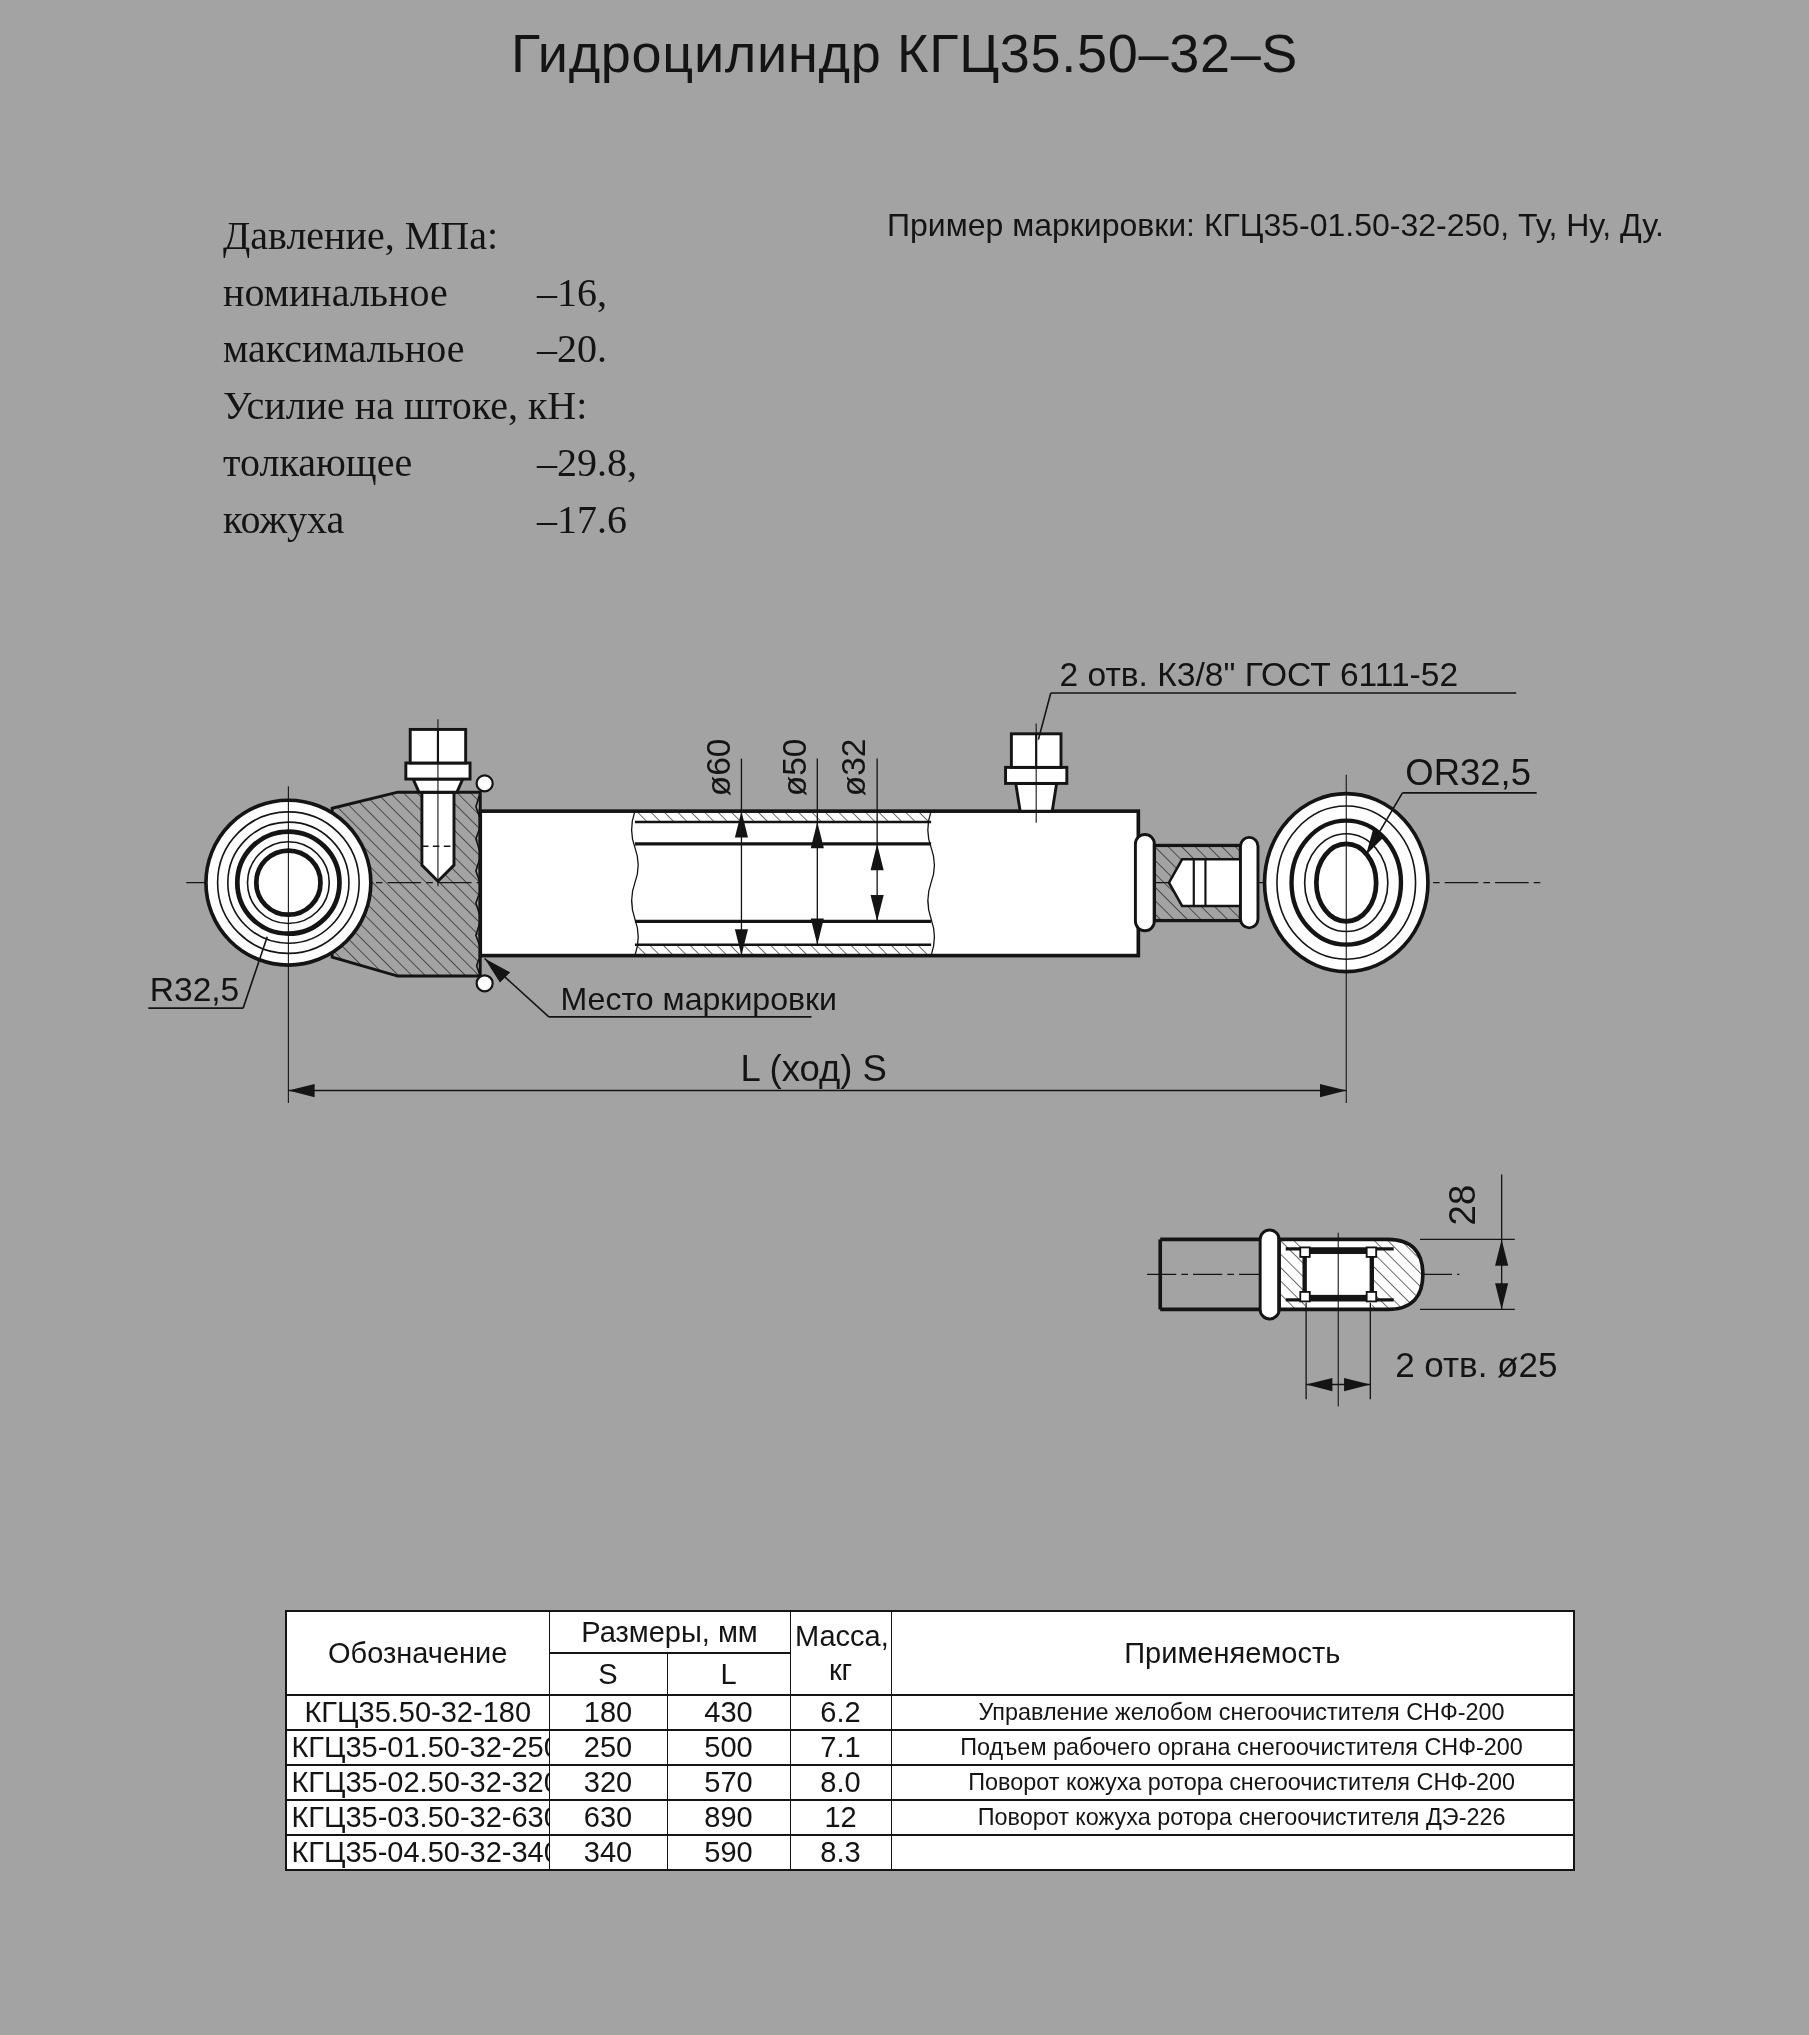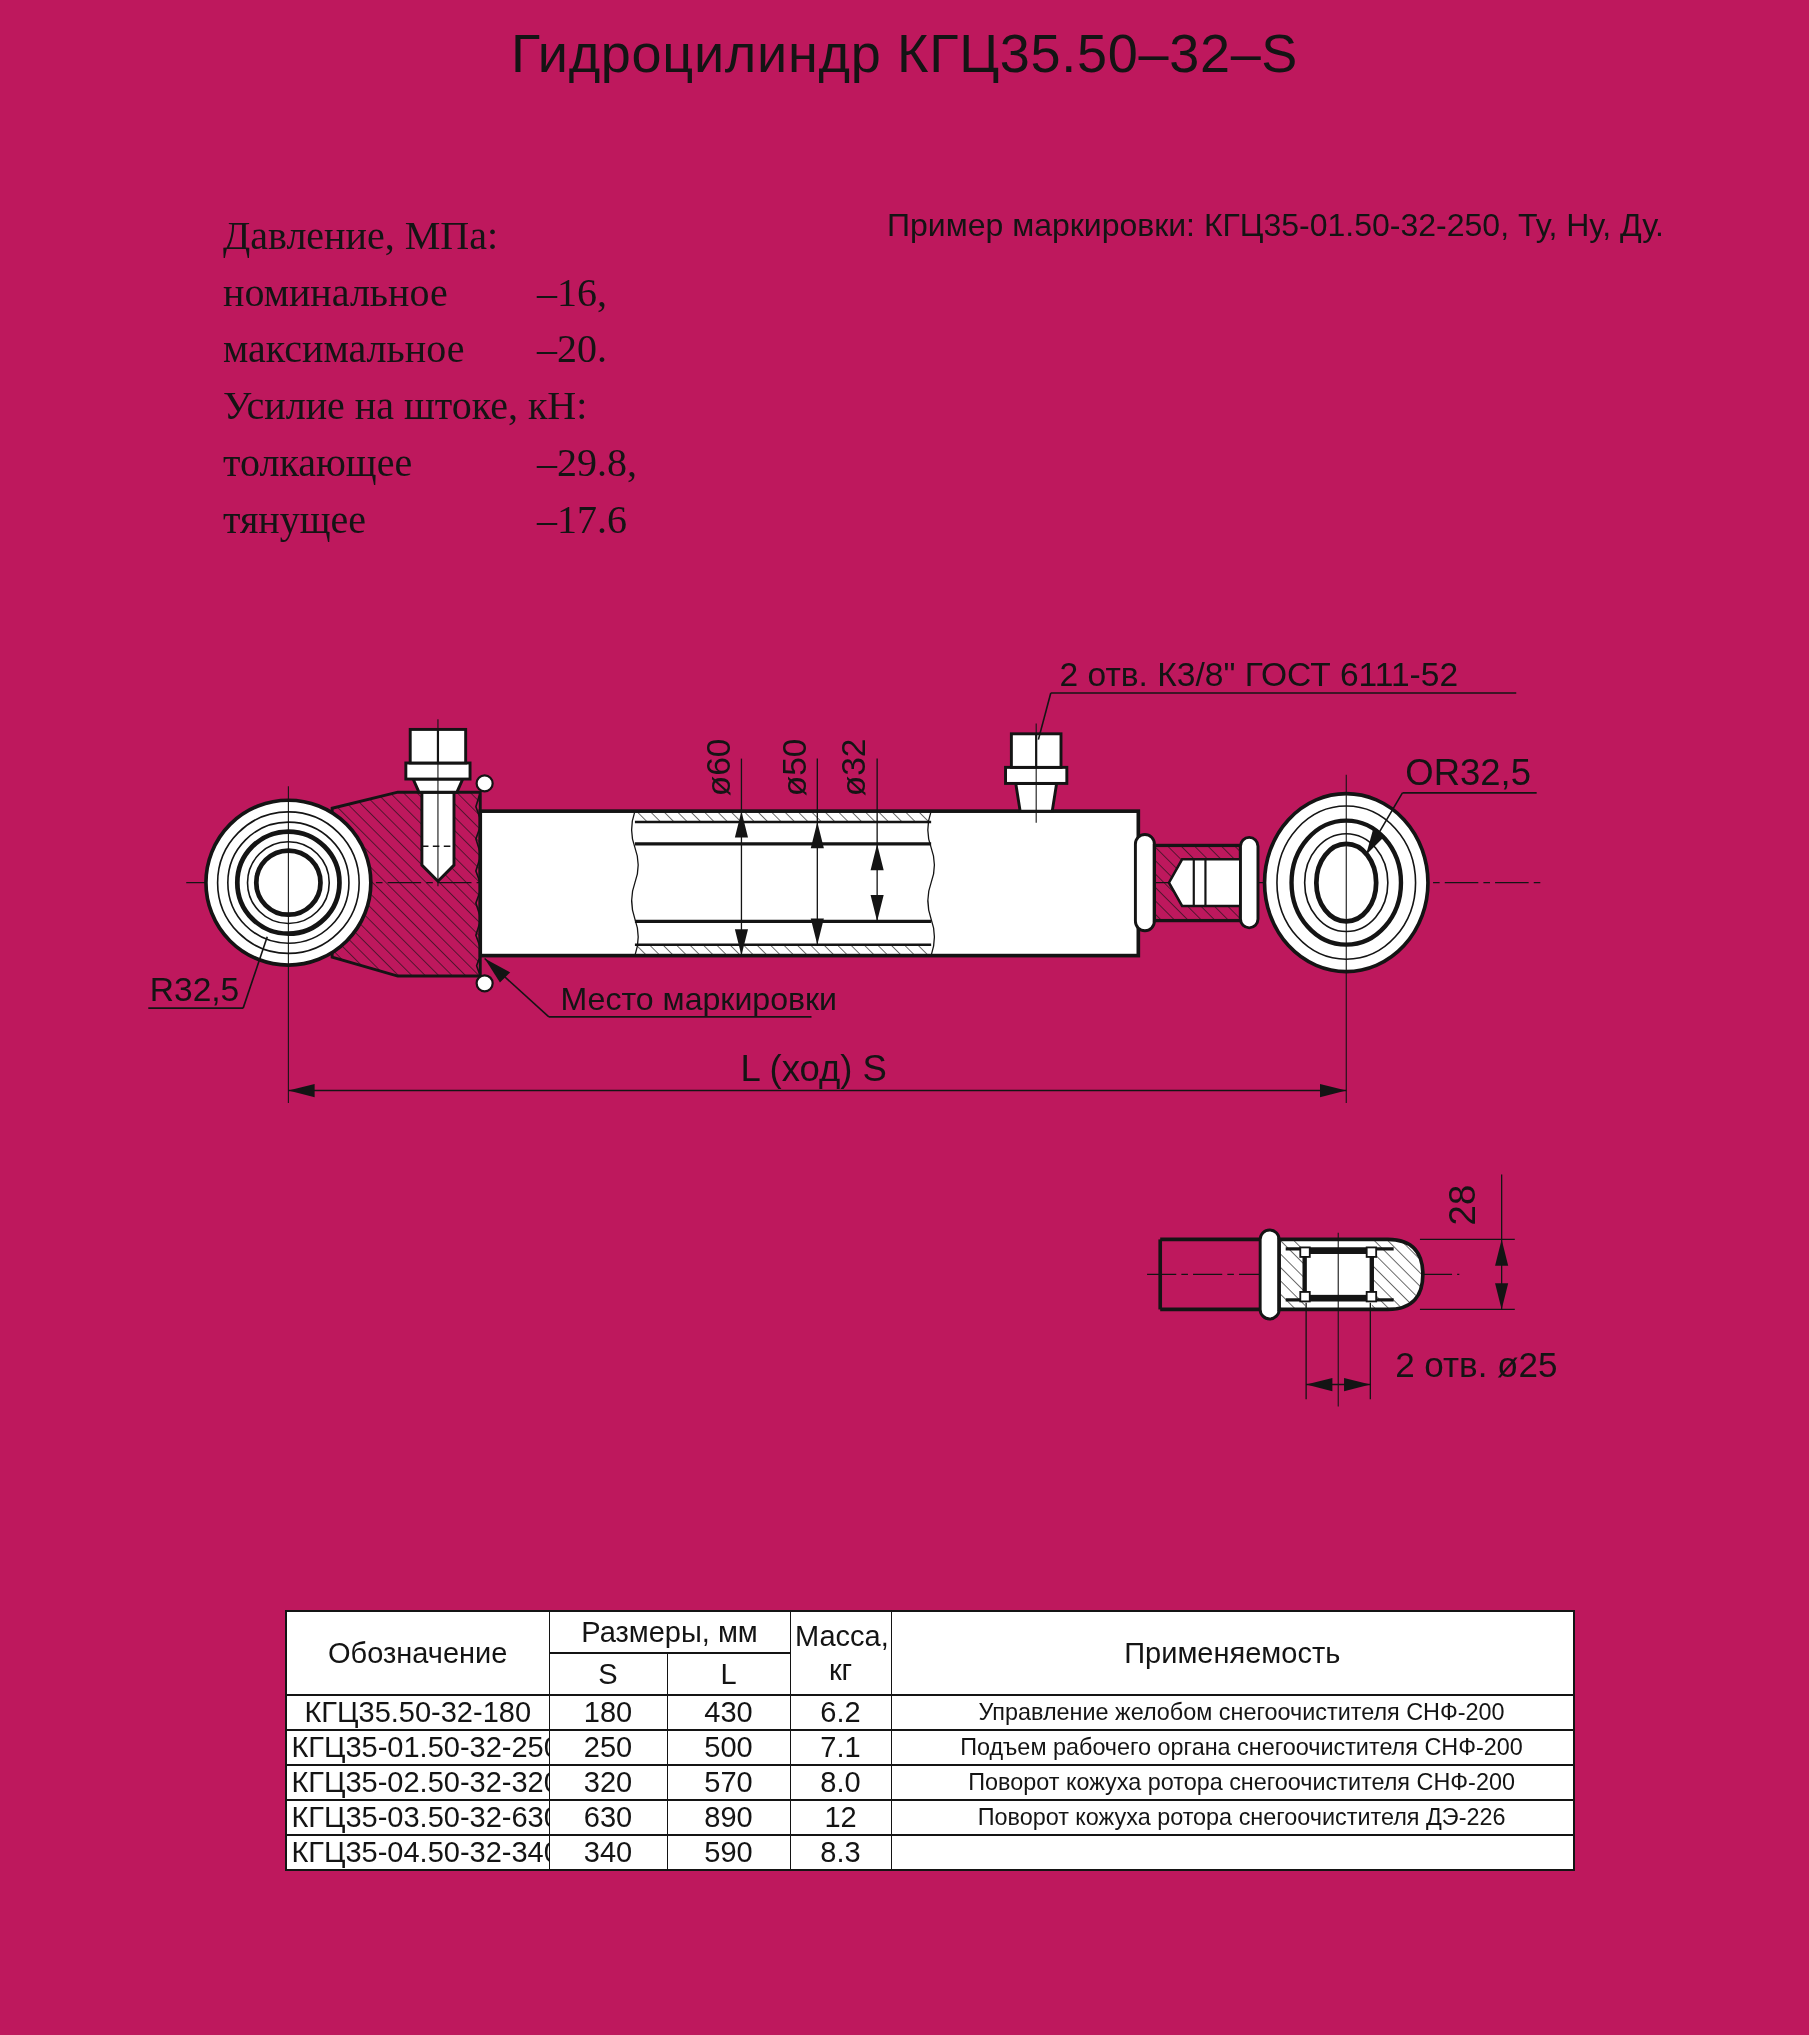--- a/index.html
+++ b/index.html
@@ -1,19 +1,19 @@
 <!DOCTYPE html>
 <html lang="ru" style="font-size:11.7px"><head>
 <meta charset="utf-8">
 <style>
   html,body{margin:0;padding:0;background:#e8e8e8;}
   .page{
     position:relative;
     width:1809px;height:2035px;
-    background:#be185d;
+    background:#a3a3a3;
     font-family:"Liberation Sans", sans-serif;
     color:#141414;
     overflow:hidden;
   }
   .page-title{
     position:absolute;
     left:0;right:0;top:22px;
     text-align:center;
     font-size:54px;
     font-weight:400;
@@ -83,21 +83,21 @@
     </div>
     <div class="spec-row" style="top:382px">
       <span class="spec-label">Усилие на штоке, кН:</span>
       <span class="spec-value"></span>
     </div>
     <div class="spec-row" style="top:439px">
       <span class="spec-label">толкающее</span>
       <span class="spec-value">–29.8,</span>
     </div>
     <div class="spec-row" style="top:496px">
-      <span class="spec-label">тянущее</span>
+      <span class="spec-label">кожуха</span>
       <span class="spec-value">–17.6</span>
     </div>
   </div>
 
   <div class="marking-example">Пример маркировки: КГЦ35-01.50-32-250, Ту, Ну, Ду.</div>
 
   <svg class="drawing" width="1809" height="839" viewBox="0 850 2479 1150">
     <defs>
       <pattern id="hatch" patternUnits="userSpaceOnUse" width="13" height="13" patternTransform="rotate(45)">
         <line x1="0" y1="0" x2="13" y2="0" stroke="#141414" stroke-width="1.7"></line>

